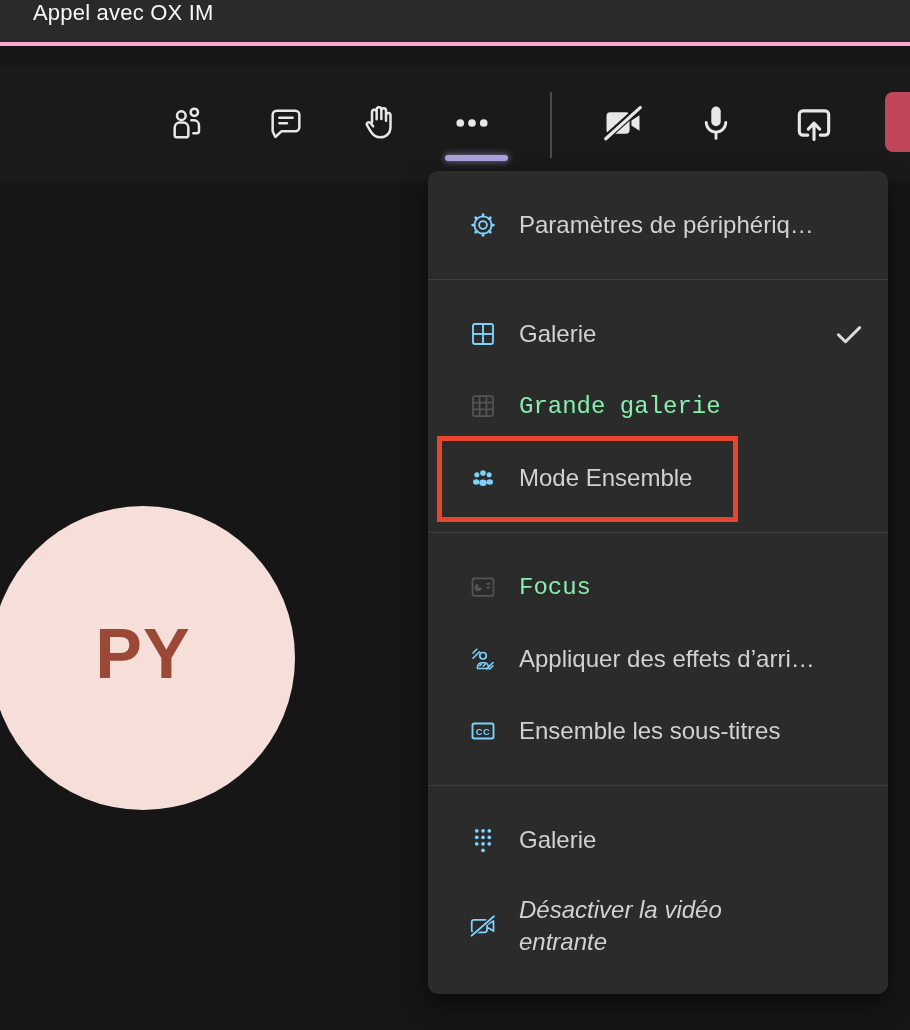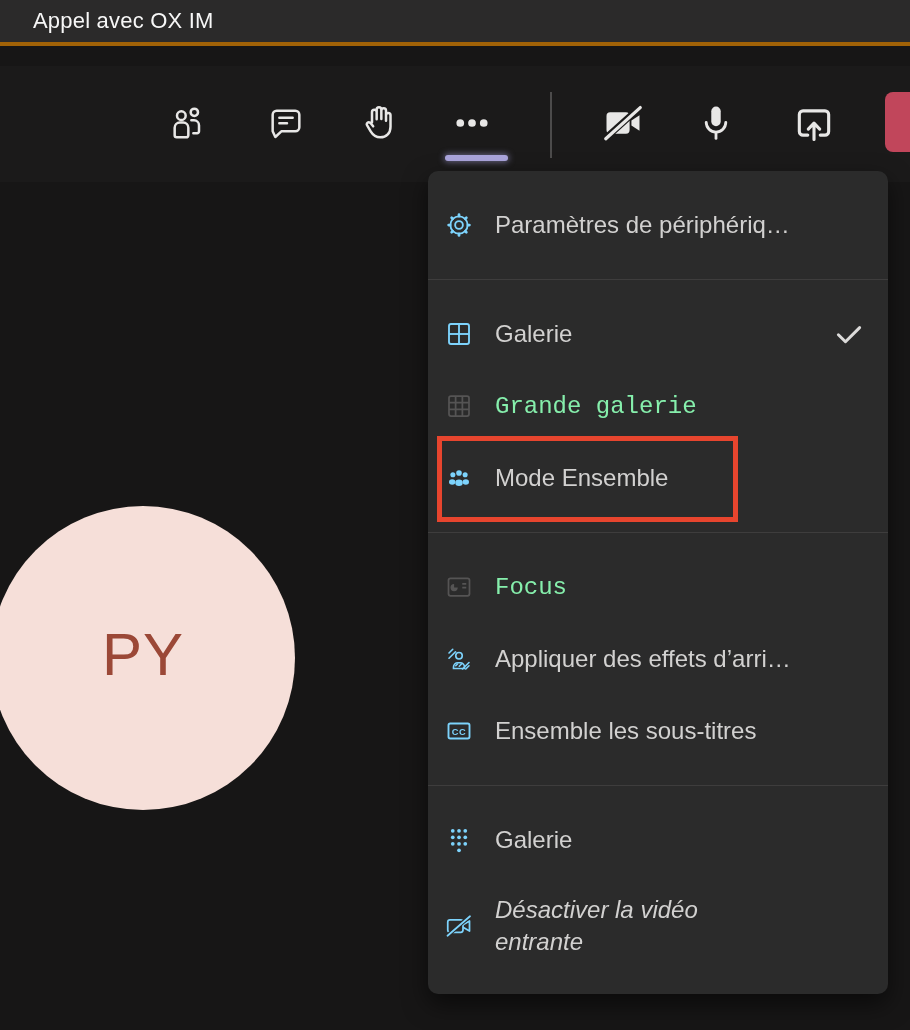--- a/index.html
+++ b/index.html
@@ -5,22 +5,22 @@
   * { margin:0; padding:0; box-sizing:border-box; }
   html,body { background:#000; }
   body { font-family:"Liberation Sans", sans-serif; }
   #app {
     position:relative; width:910px; height:1030px;
     background:#171616; overflow:hidden;
   }
   
   .titlebar {
     position:absolute; left:0; top:0; width:910px; height:46px;
-    background:#2b2a2a; border-bottom:4px solid #a16207;
-    display:flex; align-items:center; padding-left:33px;
+    background:#2b2a2a; border-bottom:4px solid #f9a8d4;
+    display:flex; align-items:flex-start; padding-left:33px;
     color:#f7f7f7; font-size:22px; font-weight:400; letter-spacing:.2px;
   }
   
   .toolbar {
     position:absolute; left:0; top:66px; width:910px; height:116px;
     background:#1b1a1a;
   }
   .tb-btn {
     position:absolute; top:33px; width:48px; height:48px;
     display:flex; align-items:center; justify-content:center;
@@ -39,35 +39,35 @@
     position:absolute; left:885px; top:26px; width:25px; height:60px;
     background:#c1465b; border-radius:8px 0 0 8px; cursor:pointer;
   }
   
   .avatar {
     position:absolute; left:-9px; top:506px; width:304px; height:304px;
     border-radius:50%; background:#f6dfd9;
     display:flex; align-items:center; justify-content:center;
   }
   .avatar-initials {
-    color:#9b4837; font-size:60px; font-weight:normal; letter-spacing:1px;
+    color:#9b4837; font-size:70px; font-weight:bold; letter-spacing:1px;
     transform:translateY(-4px);
   }
   
   .menu {
     position:absolute; left:428px; top:171px; width:460px;
     background:#2b2b2b; border-radius:10px;
     box-shadow:0 10px 24px rgba(0,0,0,.55);
     z-index:5; overflow:hidden;
   }
   .menu-section { padding:18px 0; }
   .menu-divider { height:1px; background:#3e3d3d; }
   .mi {
     position:relative; height:72px; display:flex; align-items:center;
-    padding-left:15px; cursor:pointer; color:#d2d1d0; font-size:24px;
+    padding-left:39px; cursor:pointer; color:#d2d1d0; font-size:24px;
   }
   .mi .mic {
     width:32px; height:32px; margin-right:20px; flex:0 0 32px;
     display:flex; align-items:center; justify-content:center;
     color:#7dd3fc;
   }
   .mi.disabled { color:#86efac; cursor:default;font-family:Liberation Mono, monospace; }
   .mi.disabled .mic { color:#555454; }
   .mi.two-line { height:100px;font-style:italic; }
   .mi.two-line .ml { max-width:250px; line-height:32px; }

